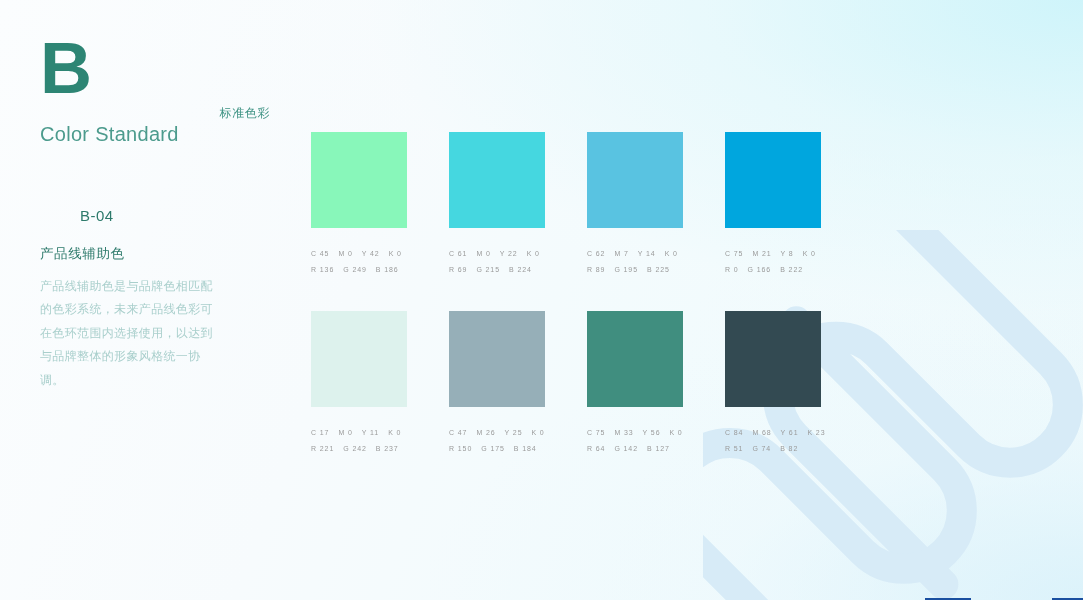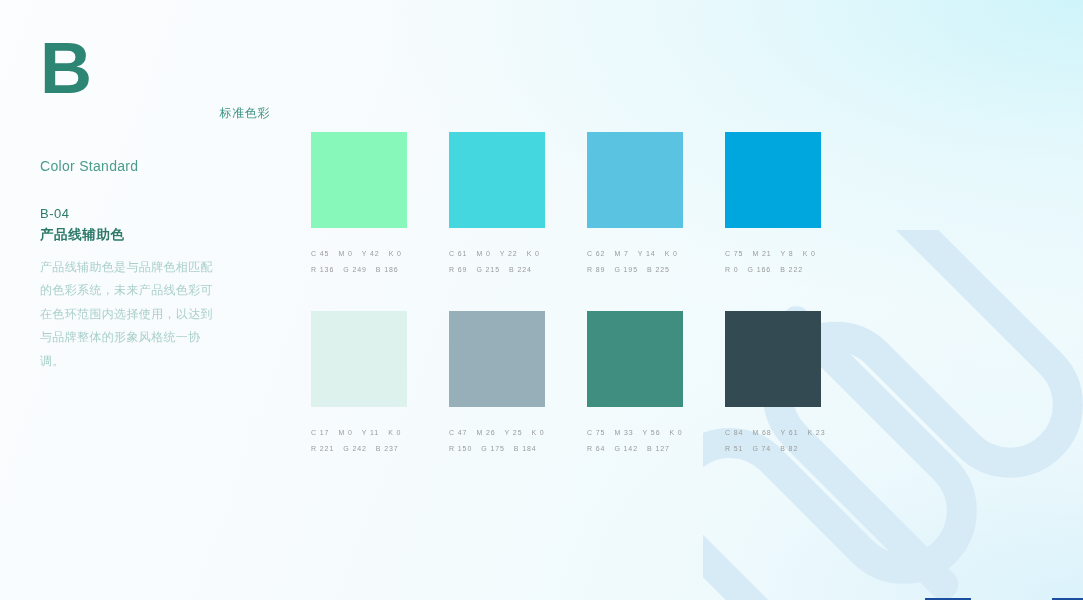--- a/index.html
+++ b/index.html
@@ -43,41 +43,41 @@
   }
   .sub-cn {
     margin-top:9px;
     font-size:12px;
     color:#3d9283;
     letter-spacing:0.6px;
     line-height:1.35;
     text-align:right;
   }
   .sub-en {
-    font-size:14px;
+    font-size:20px;
     color:#4c9b8d;
     letter-spacing:0.3px;
     line-height:1.35;
-    margin-top:36px;
   }
 
   #section-block { position:absolute; left:40px; top:205px; width:200px; }
   .sec-code {
-    font-size:13px;
+    font-size:15px;
     color:#2d7a6b;
     letter-spacing:0.5px;
     line-height:1.45;
+    margin-left:40px;
   }
   .sec-title {
     font-size:13.5px;
-    font-weight:700;
+    font-weight:400;
     color:#2d7a6b;
     letter-spacing:0.6px;
     line-height:1.5;
-    margin-top:1px;
+    margin-top:17px;
   }
   .sec-desc {
     margin-top:11px;
     font-size:12px;
     line-height:1.95;
     color:#a9cfcc;
     letter-spacing:0.35px;
     width:185px;
   }
 

